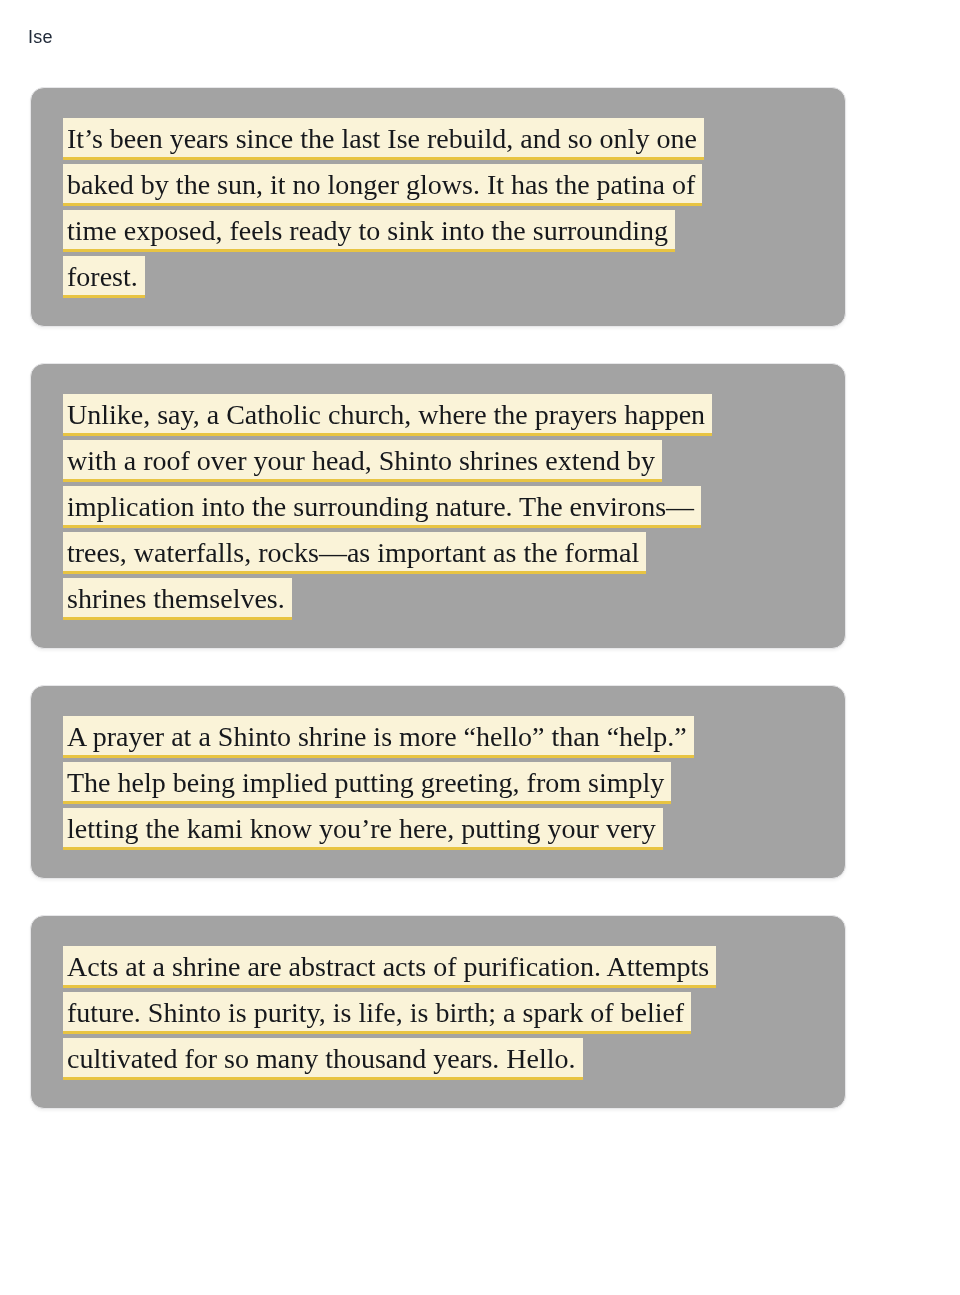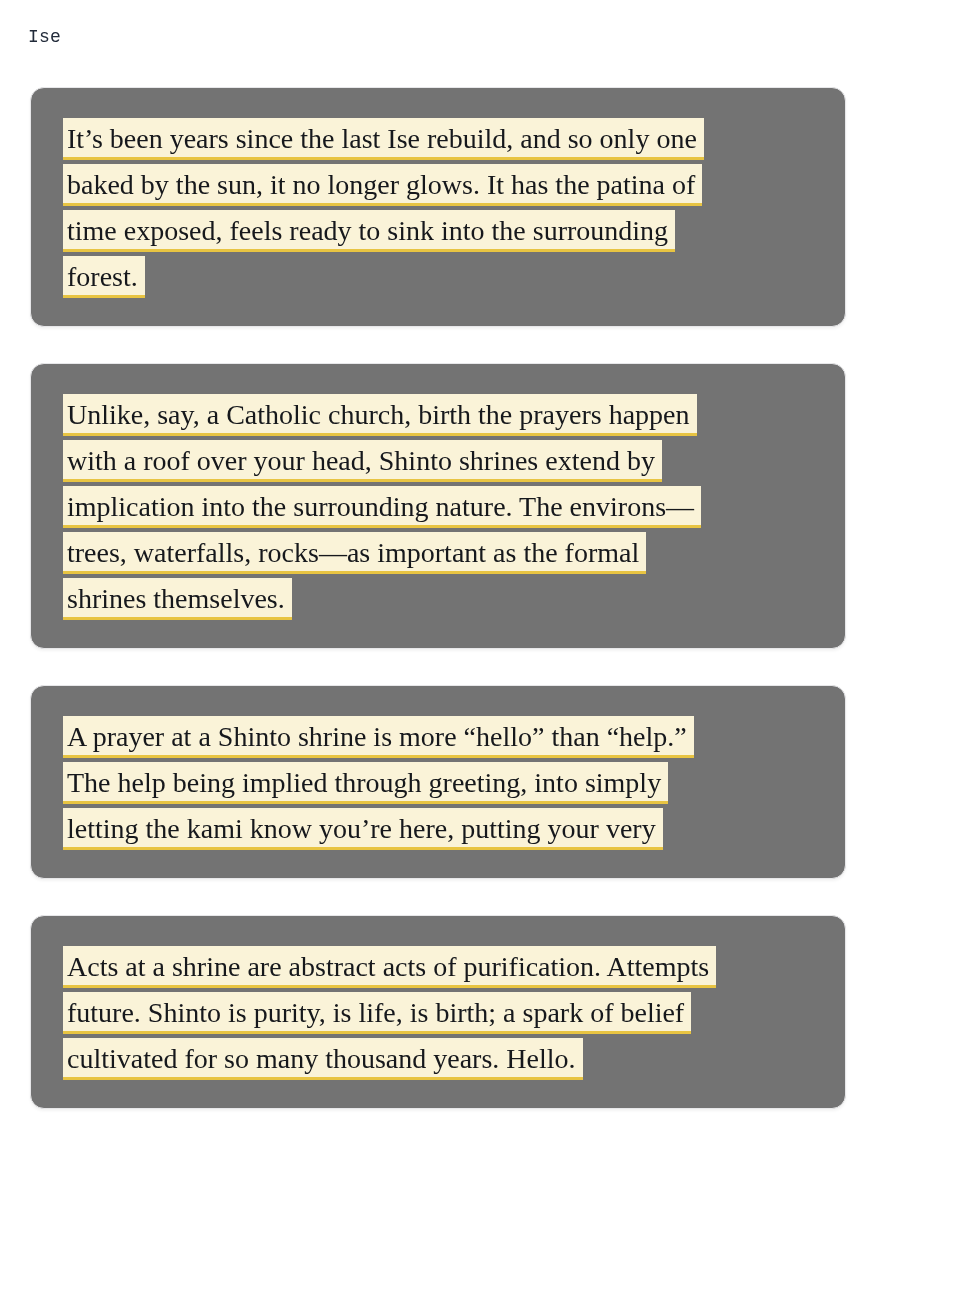--- a/index.html
+++ b/index.html
@@ -15,37 +15,36 @@
     background: var(--page-bg);
   }
   body {
     width: 960px;
     min-height: 1295px;
     font-family: "Liberation Sans", sans-serif;
     overflow: hidden;
   }
   .page-header {
     padding: 27px 30px 0 28px;
-    font-family: Liberation Mono, monospace;
   }
   .page-title {
     font-size: 18px;
     line-height: 21px;
     font-weight: 500;
     color: var(--title-color);
     letter-spacing: 0.2px;
   }
   .highlights-list {
     padding: 39px 30px 0 30px;
   }
   .card {
     width: 816px;
     border: 1px solid var(--card-border);
     border-radius: 14px;
-    background: #737373;
+    background: #a3a3a3;
     box-shadow: 0 2px 3px rgba(0,0,0,0.05);
     padding: 28px 32px 26px 32px;
     margin-bottom: 36px;
     cursor: pointer;
   }
   .line {
     display: block;
     height: 46px;
     line-height: 46px;
     white-space: nowrap;
@@ -69,30 +68,30 @@
 <main class="highlights-list">
 
   <article class="card">
     <div class="line"><span class="hl">It’s been years since the last Ise rebuild, and so only one</span></div>
     <div class="line"><span class="hl">baked by the sun, it no longer glows. It has the patina of</span></div>
     <div class="line"><span class="hl">time exposed, feels ready to sink into the surrounding</span></div>
     <div class="line"><span class="hl">forest.</span></div>
   </article>
 
   <article class="card">
-    <div class="line"><span class="hl">Unlike, say, a Catholic church, birth the prayers happen</span></div>
+    <div class="line"><span class="hl">Unlike, say, a Catholic church, where the prayers happen</span></div>
     <div class="line"><span class="hl">with a roof over your head, Shinto shrines extend by</span></div>
     <div class="line"><span class="hl">implication into the surrounding nature. The environs—</span></div>
     <div class="line"><span class="hl">trees, waterfalls, rocks—as important as the formal</span></div>
     <div class="line"><span class="hl">shrines themselves.</span></div>
   </article>
 
   <article class="card">
     <div class="line"><span class="hl">A prayer at a Shinto shrine is more “hello” than “help.”</span></div>
-    <div class="line"><span class="hl">The help being implied through greeting, into simply</span></div>
+    <div class="line"><span class="hl">The help being implied putting greeting, from simply</span></div>
     <div class="line"><span class="hl">letting the kami know you’re here, putting your very</span></div>
   </article>
 
   <article class="card">
     <div class="line"><span class="hl">Acts at a shrine are abstract acts of purification. Attempts</span></div>
     <div class="line"><span class="hl">future. Shinto is purity, is life, is birth; a spark of belief</span></div>
     <div class="line"><span class="hl">cultivated for so many thousand years. Hello.</span></div>
   </article>
 
 </main>

